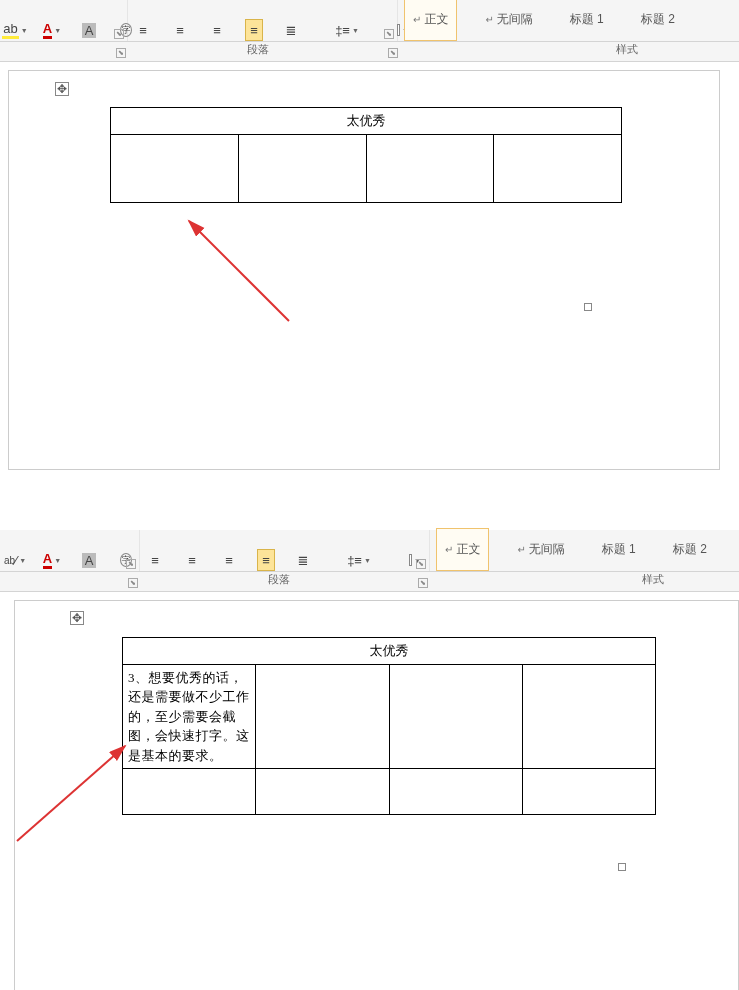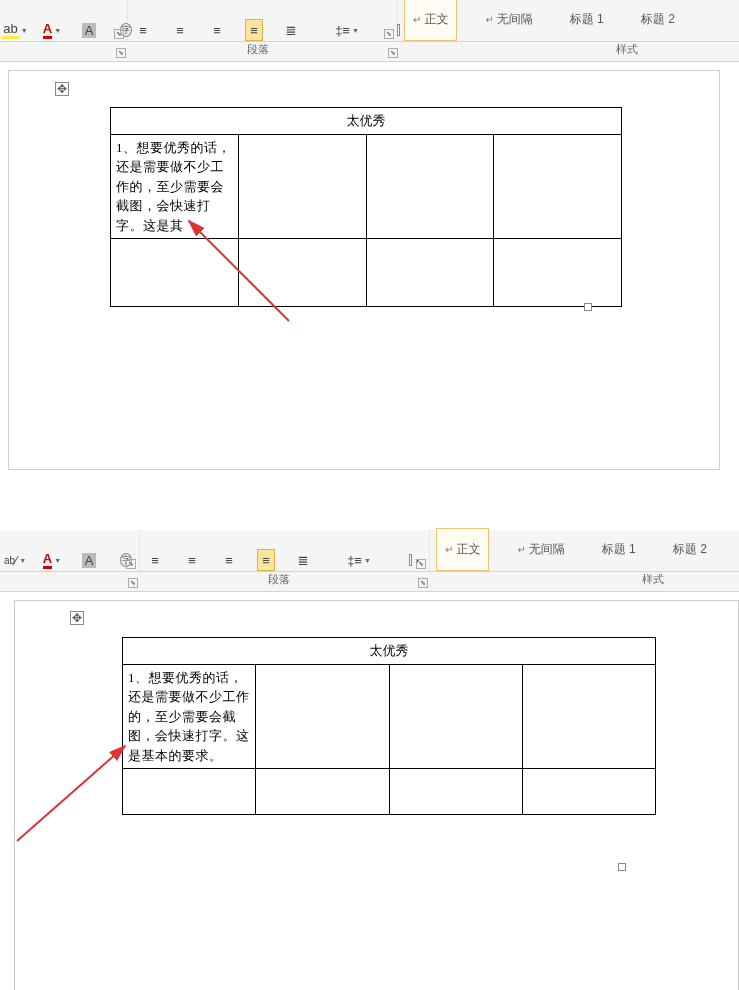--- a/index.html
+++ b/index.html
@@ -85,26 +85,20 @@
 </div>
 
 <div class="page" style="height:400px;width:712px">
   <span class="movehandle" style="left:46px;top:11px">✥</span>
   <table class="doc" style="width:512px;margin-left:56px;margin-top:18px">
     <tbody>
         <tr>
           <td class="title" colspan="4">太优秀</td>
         </tr>
     <tr>
-      <td class="bodycell" style="height:68px;overflow:hidden">1、想要优秀的话，还是需要做不少工作的，至少需要会截图，会快速打字。这是其</td>
-      <td class="empty"></td>
-      <td class="empty"></td>
-      <td class="empty"></td>
-    </tr>
-    <tr>
       <td class="empty"></td>
       <td class="empty"></td>
       <td class="empty"></td>
       <td class="empty"></td>
     </tr>
   </tbody>
     </table>
   <span class="reshandle" style="left:575px;top:232px"></span>
   <svg class="arrow1" style="left:160px;top:140px" width="140" height="120">
     <defs>
@@ -169,21 +163,21 @@
 </div>
 
 <div class="page" style="height:460px;width:725px;margin-left:14px">
   <span class="movehandle" style="left:55px;top:10px">✥</span>
   <table class="doc" style="width:534px;margin-left:62px;margin-top:18px">
     <tbody>
           <tr>
             <td class="title" colspan="4">太优秀</td>
           </tr>
     <tr>
-      <td class="bodycell" style="height:100px">1、想要优秀的话，还是需要做不少工作的，至少需要会截图，会快速打字。这是基本的要求。</td>
+      <td class="bodycell" style="height:100px">3、想要优秀的话，还是需要做不少工作的，至少需要会截图，会快速打字。这是基本的要求。</td>
       <td></td>
       <td></td>
       <td></td>
     </tr>
     <tr>
       <td class="shortempty"></td>
       <td class="shortempty"></td>
       <td class="shortempty"></td>
       <td class="shortempty"></td>
     </tr>

